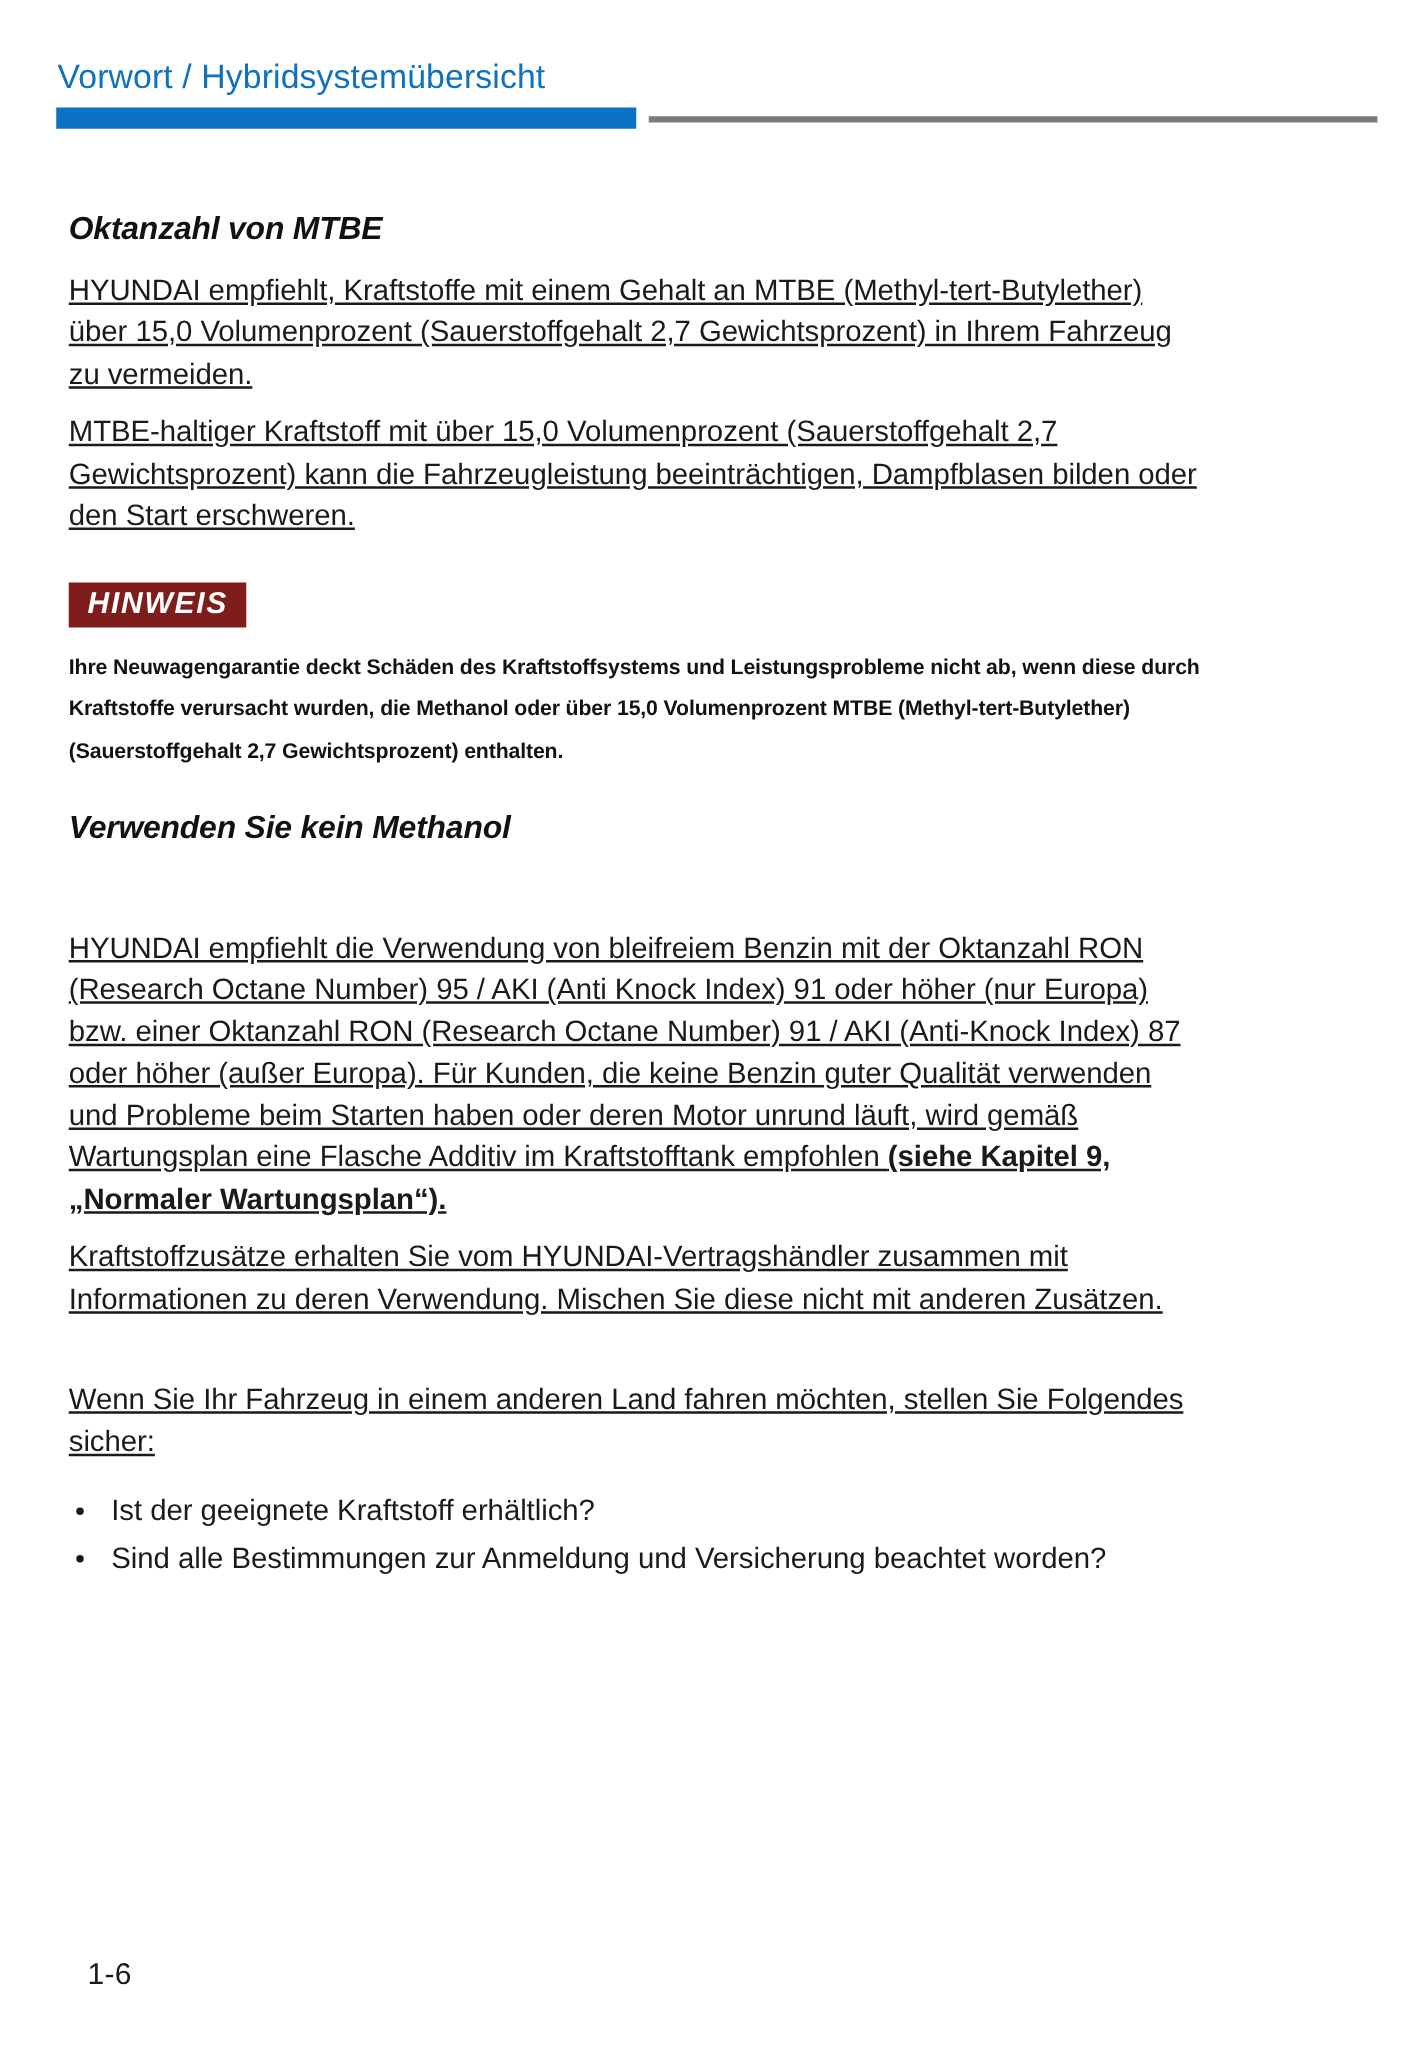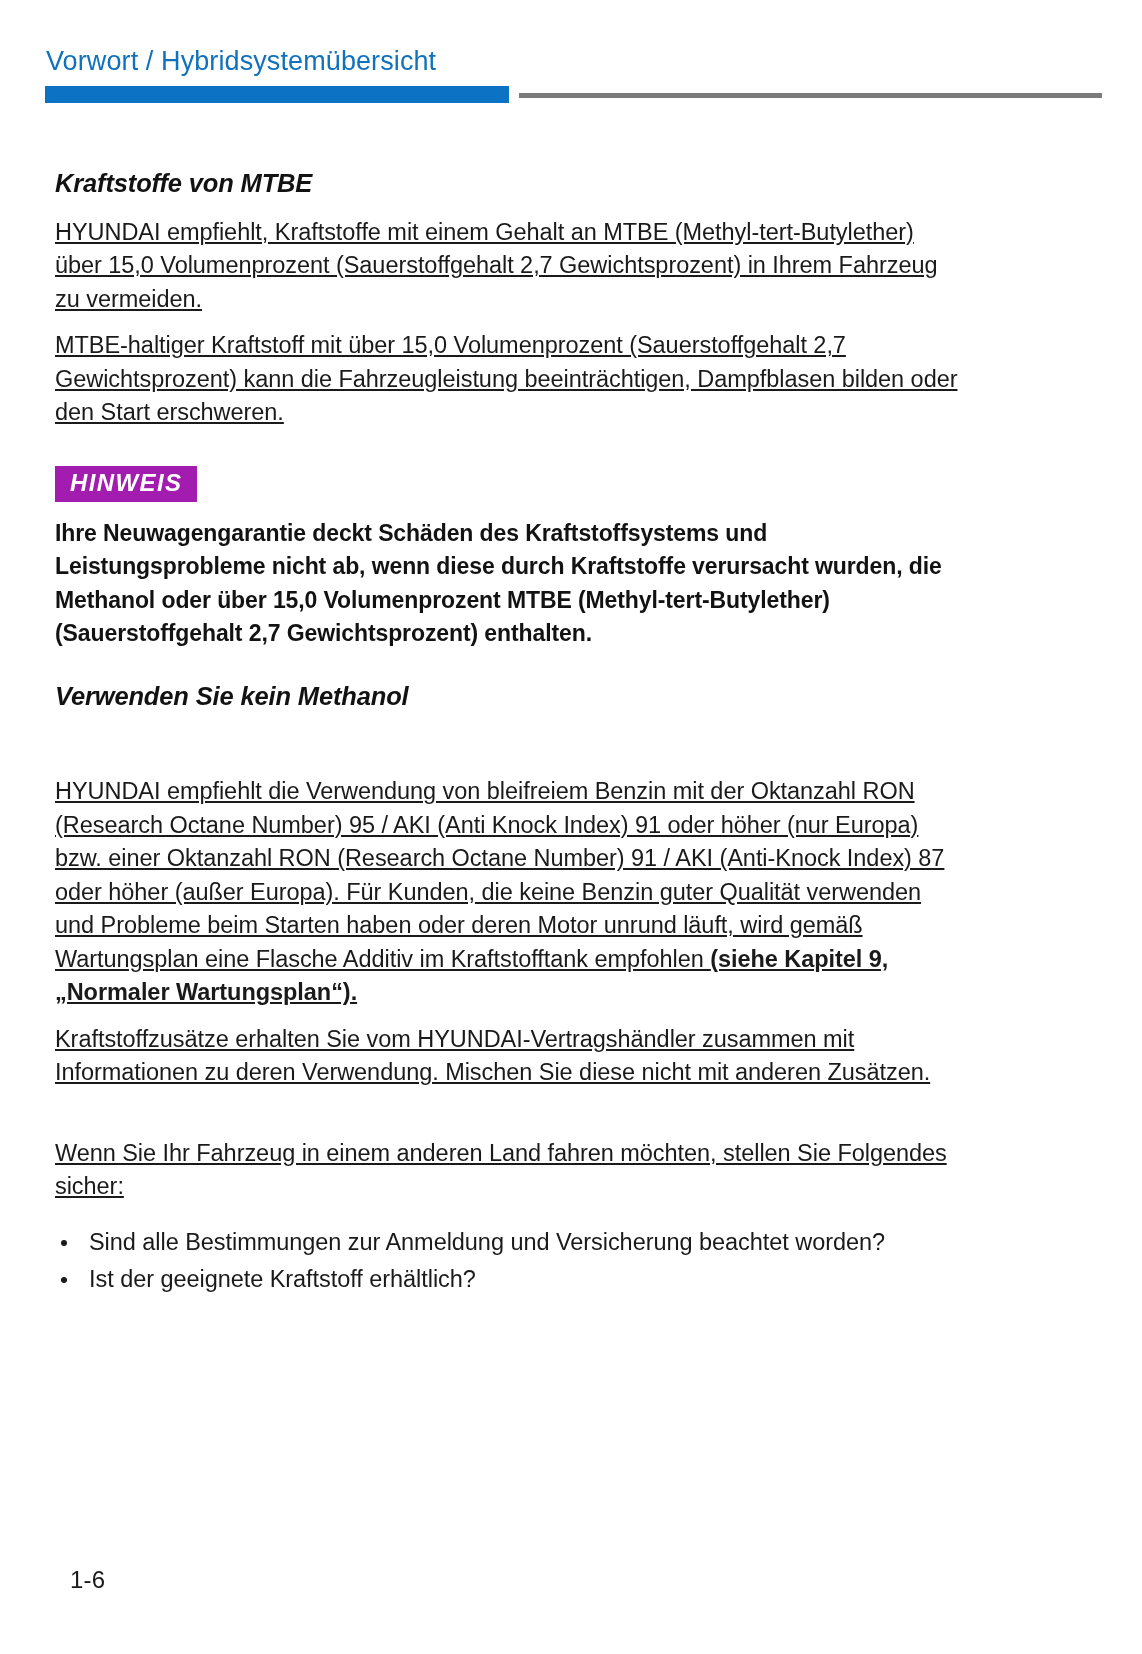--- a/index.html
+++ b/index.html
@@ -96,32 +96,32 @@
   
   .sp-after-heading { height: 17px; }
   .sp-para          { height: 13px; }
   .sp-block-lg      { height: 36px; }
   .sp-block-md      { height: 30px; }
   .sp-block-sm      { height: 22px; }
 
   
   .notice-badge {
     display: inline-block;
-    background: #a21caf;
+    background: #7f1d1d;
     color: #ffffff;
     font-size: 24px;
     font-weight: 700;
     font-style: italic;
     letter-spacing: 1.4px;
     padding: 4px 15px 6px 15px;
     line-height: 1.08;
   }
   .notice-text {
     margin: 0;
-    font-size: 23px;
+    font-size: 17px;
     line-height: 33.5px;
     color: #121212;
     letter-spacing: -0.1px;
   }
 
   
   ul.bullet-list {
     margin: 0;
     padding: 0;
     list-style: none;
@@ -169,21 +169,21 @@
 <div class="page">
 
   <div class="header">
     <div class="header-title">Vorwort / Hybridsystemübersicht</div>
     <div class="header-rule-blue"></div>
     <div class="header-rule-gray"></div>
   </div>
 
   <div class="content">
 
-    <h2 class="section-heading">Kraftstoffe von MTBE</h2>
+    <h2 class="section-heading">Oktanzahl von MTBE</h2>
     <div class="sp-after-heading"></div>
     <p class="body-text">HYUNDAI empfiehlt, Kraftstoffe mit einem Gehalt an MTBE (Methyl-tert-Butylether) über 15,0 Volumenprozent (Sauerstoffgehalt 2,7 Gewichtsprozent) in Ihrem Fahrzeug zu vermeiden.</p>
     <div class="sp-para"></div>
     <p class="body-text">MTBE-haltiger Kraftstoff mit über 15,0 Volumenprozent (Sauerstoffgehalt 2,7 Gewichtsprozent) kann die Fahrzeugleistung beeinträchtigen, Dampfblasen bilden oder den Start erschweren.</p>
 
     <div class="sp-block-lg"></div>
 
     <div>
       <span class="notice-badge">HINWEIS</span>
       <div style="height:15px"></div>
@@ -203,25 +203,25 @@
     <p class="body-text">Kraftstoffzusätze erhalten Sie vom HYUNDAI-Vertragshändler zusammen mit Informationen zu deren Verwendung. Mischen Sie diese nicht mit anderen Zusätzen.</p>
 
     <div class="sp-block-md"></div>
 
     <div class="sp-after-heading"></div>
     <p class="body-text">Wenn Sie Ihr Fahrzeug in einem anderen Land fahren möchten, stellen Sie Folgendes sicher:</p>
     <div class="sp-block-sm"></div>
     <ul class="bullet-list">
       <li>
         <span class="bullet-dot"></span>
-        <span>Sind alle Bestimmungen zur Anmeldung und Versicherung beachtet worden?</span>
+        <span>Ist der geeignete Kraftstoff erhältlich?</span>
       </li>
       <li>
         <span class="bullet-dot"></span>
-        <span>Ist der geeignete Kraftstoff erhältlich?</span>
+        <span>Sind alle Bestimmungen zur Anmeldung und Versicherung beachtet worden?</span>
       </li>
     </ul>
 
   </div>
 
   <div class="footer">
     <div class="page-number">1-6</div>
   </div>
 
 </div>

